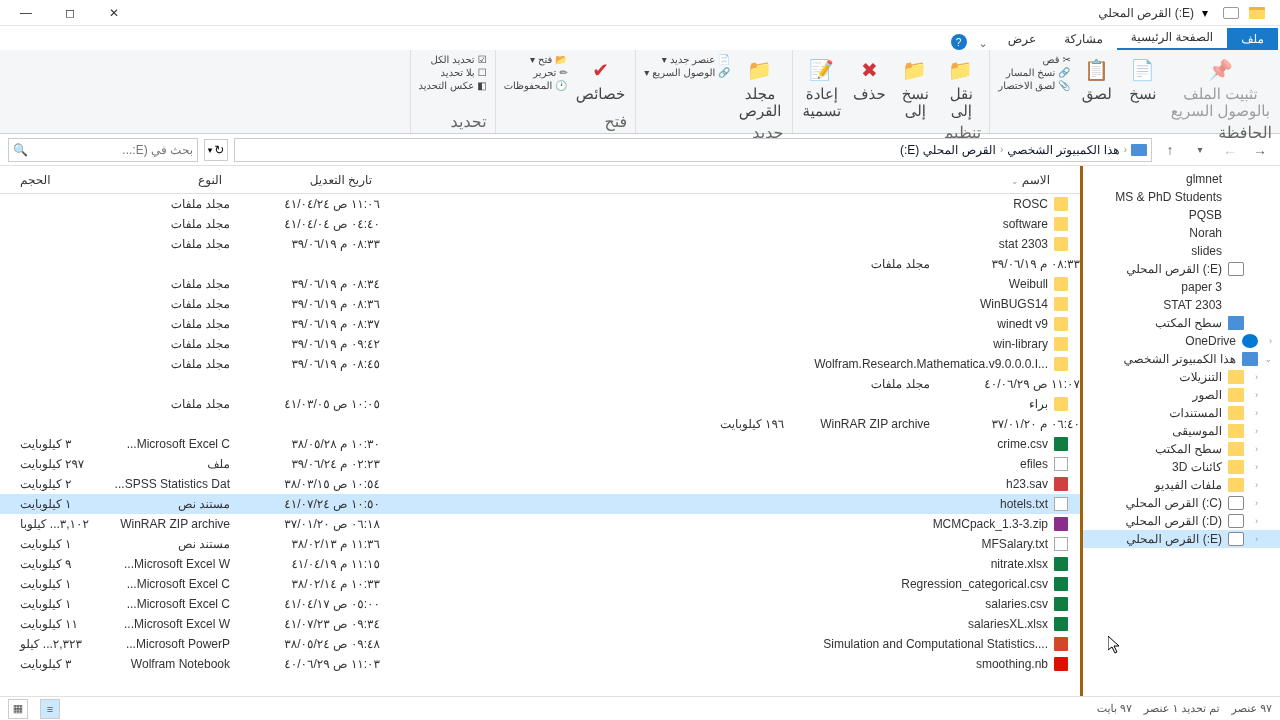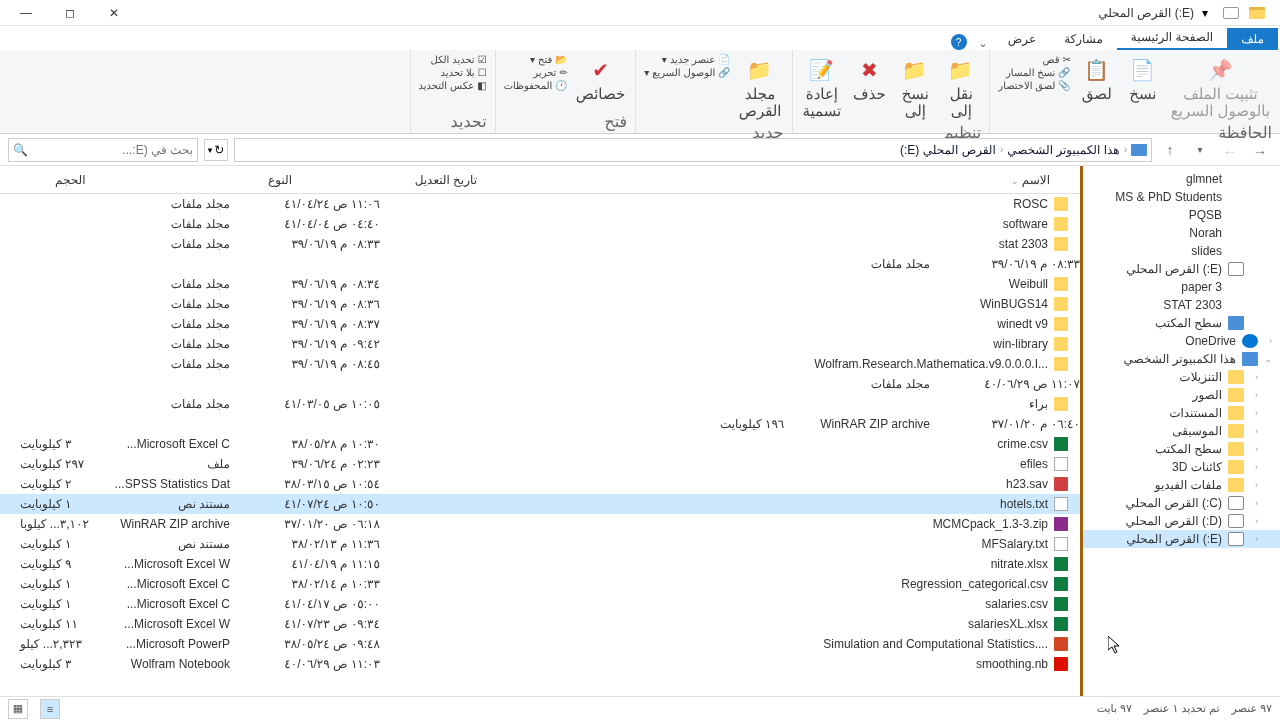--- a/index.html
+++ b/index.html
@@ -57,21 +57,21 @@
 .nico.folder { background: #ffd666; border-radius: 1px; }
 .nico.drive { background: #fff; border: 1px solid #888; border-radius: 2px; }
 .nico.desktop { background: #4a90d9; border-radius: 1px; }
 .nico.cloud { background: #0078d4; border-radius: 50%; }
 .nico.pc { background: #4a90d9; border-radius: 1px; }
 .nico.pin { background: none; color: #888; }
 .navitem.indent1 { padding-right: 22px; }
 
 .filepane { flex: 1; display: flex; flex-direction: column; }
 .colheaders { height: 28px; display: flex; border-bottom: 1px solid #e0e0e0; align-items: center; }
-.colh { font-size: 12px; color: #333; padding: 0 8px; cursor: pointer; text-align: right; margin-left: 35px; }
+.colh { font-size: 12px; color: #333; padding: 0 8px; cursor: pointer; text-align: right; }
 .colh.name { flex: 1; text-align: right; padding-right: 30px; }
 .colh.date { width: 150px; }
 .colh.type { width: 130px; }
 .colh.size { width: 100px; text-align: left; padding-left: 20px; }
 .filelist { flex: 1; overflow-y: auto; position: relative; }
 .frow { display: flex; align-items: center; height: 20px; font-size: 12px; color: #333; cursor: pointer; }
 .frow.selected { background: #cce8ff; }
 .fcell.name { flex: 1; display: flex; align-items: center; gap: 6px; padding-right: 12px; direction: ltr; justify-content: flex-end; }
 .fcell.date { width: 150px; direction: ltr; text-align: right; padding-left: 6px; }
 .fcell.type { width: 130px; text-align: right; }

